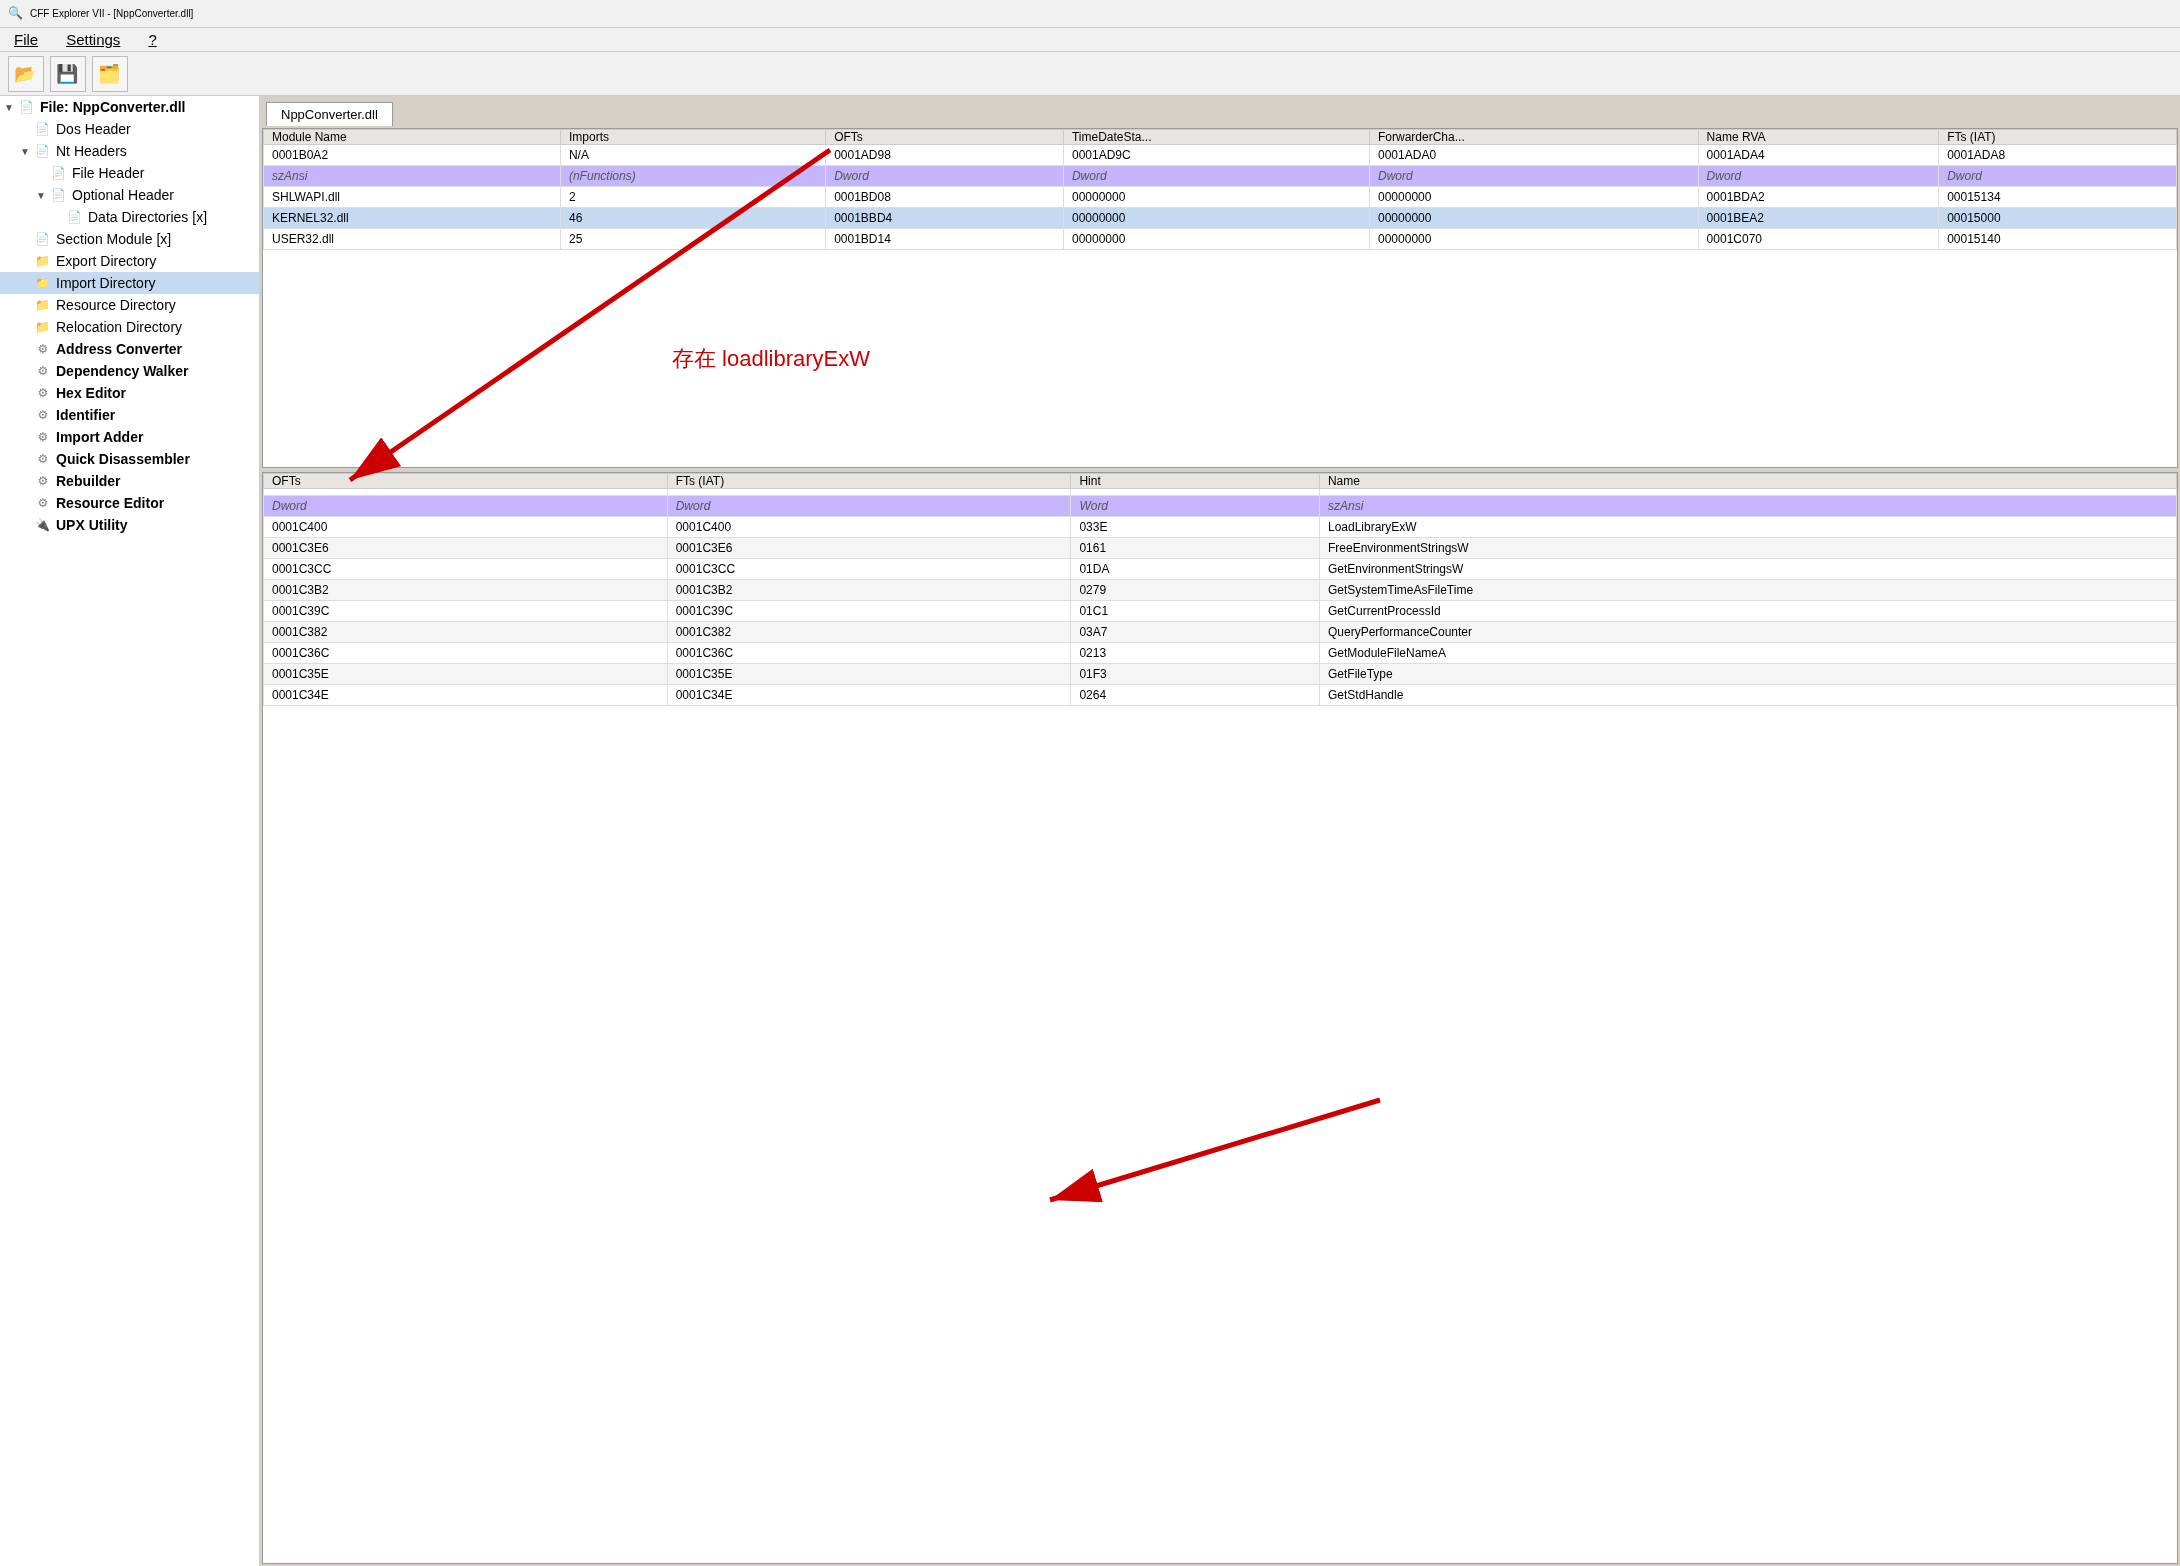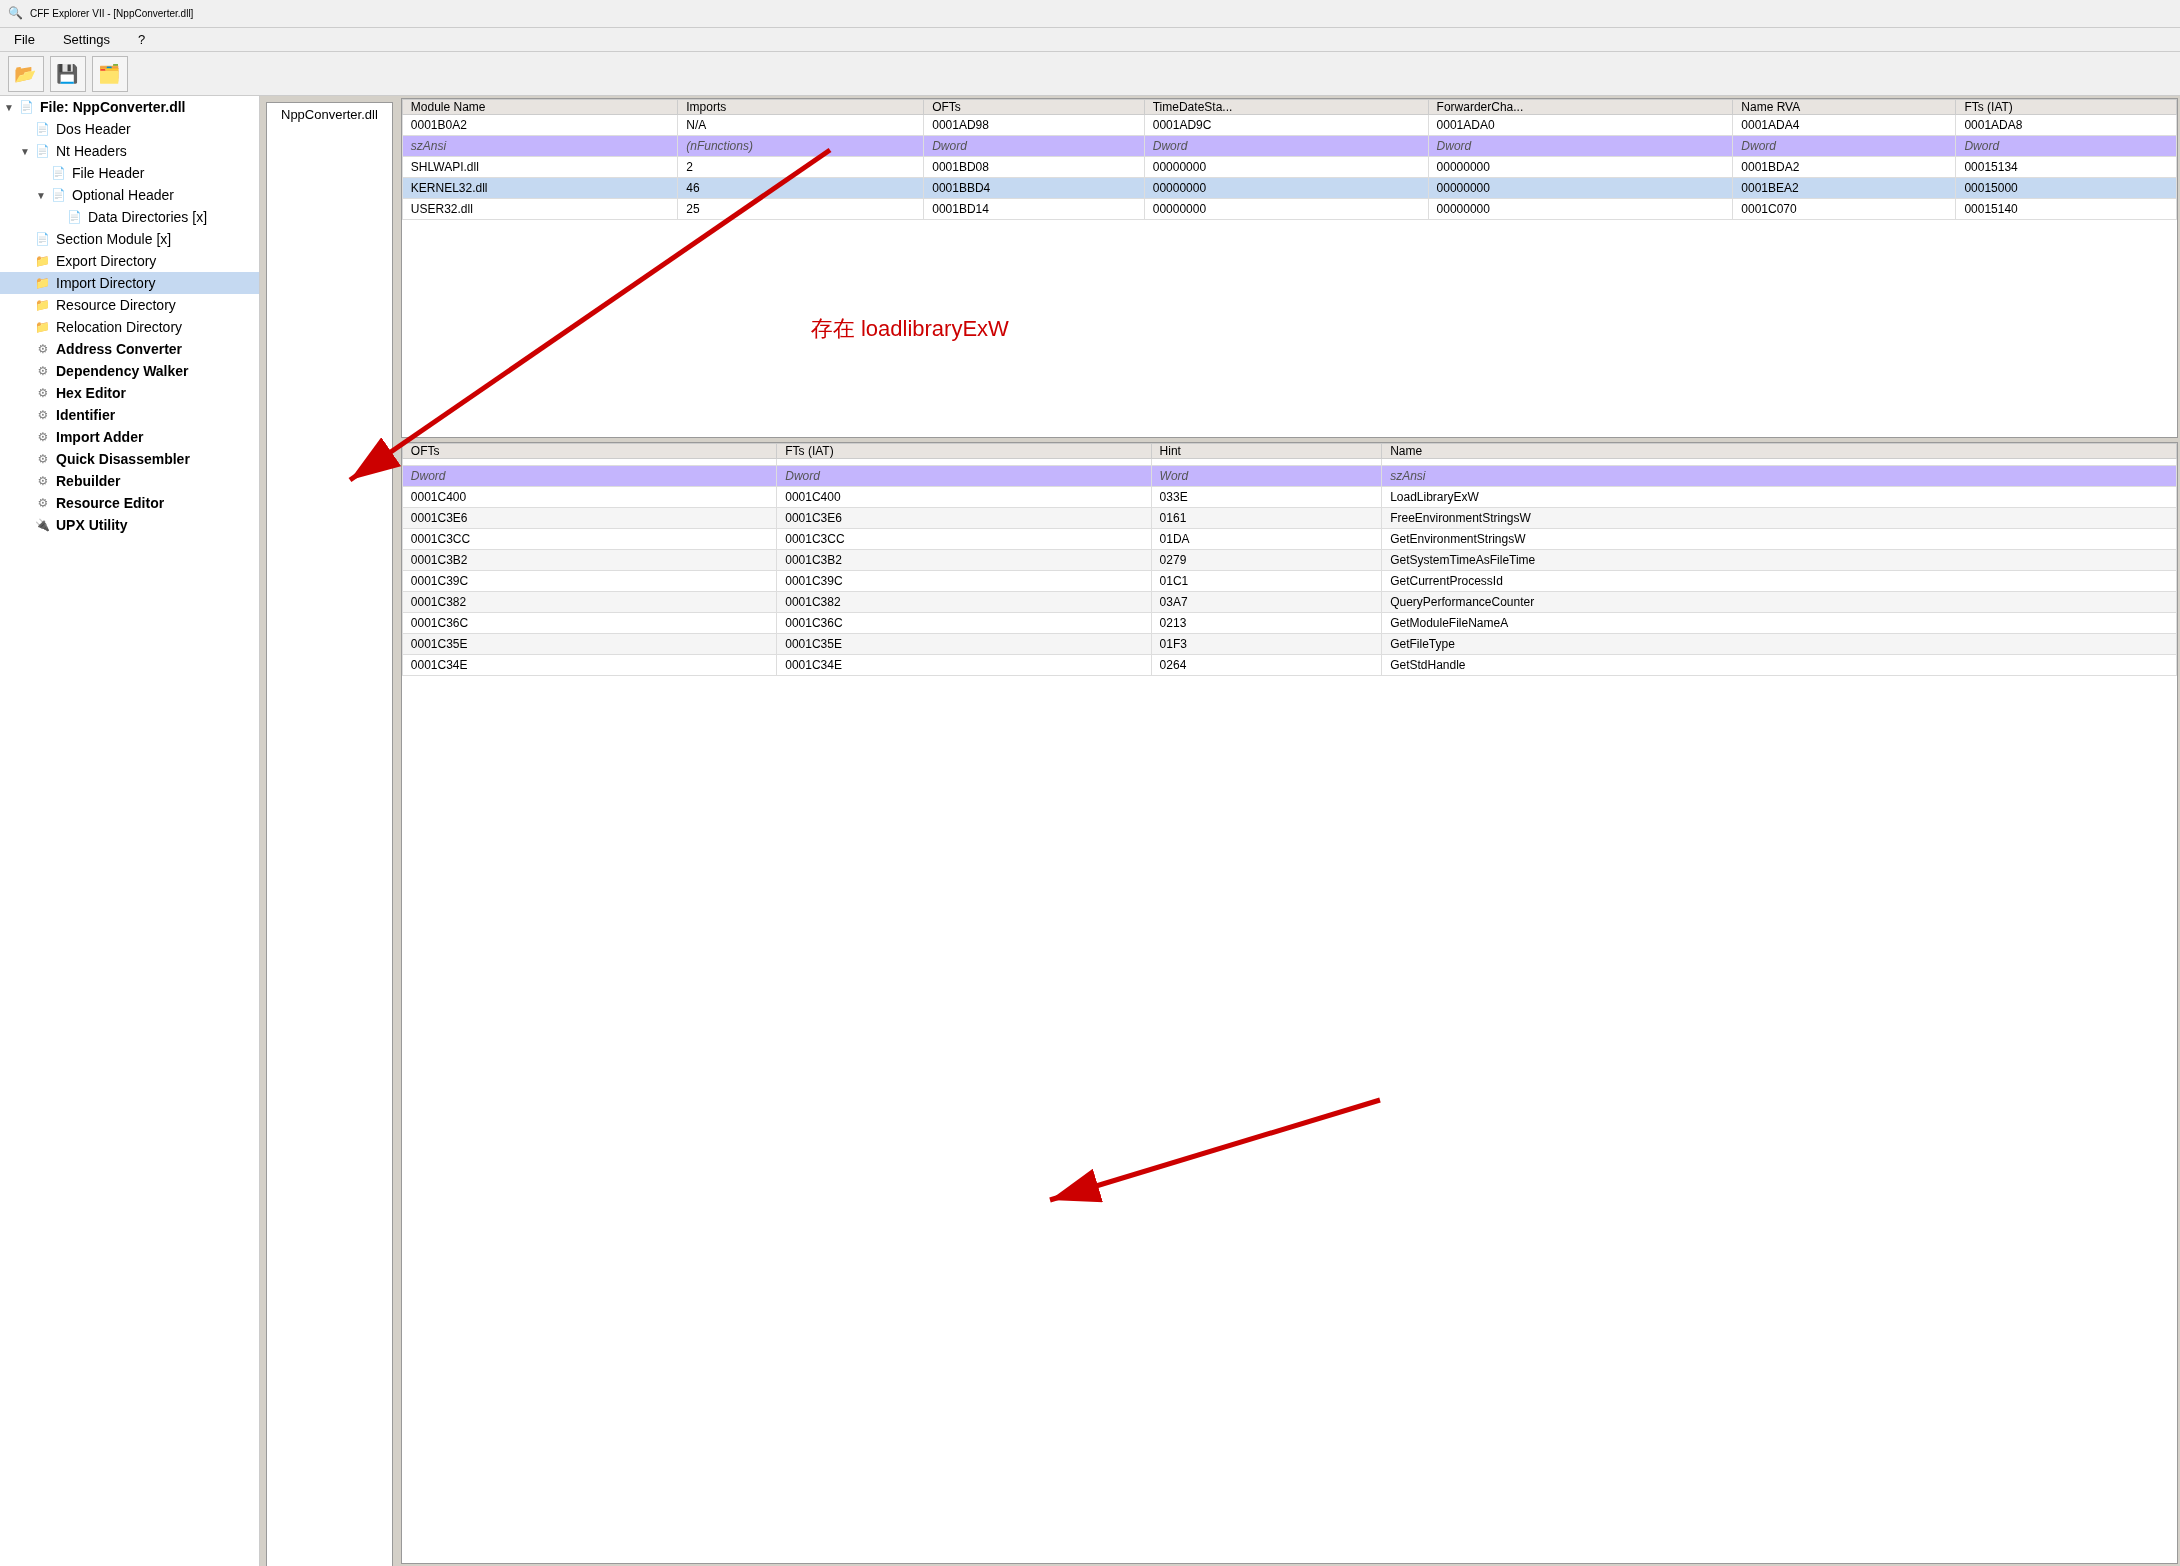--- a/index.html
+++ b/index.html
@@ -36,23 +36,24 @@
     .menu-bar {
       background: #f0f0f0;
       border-bottom: 1px solid #ccc;
       padding: 2px 8px;
       display: flex;
       gap: 16px;
       height: 24px;
       align-items: center;
     }
     .menu-item {
-      font-size: 13px;
+      font-size: 15px;
       cursor: pointer;
       padding: 2px 6px;
+      text-decoration: underline;
     }
 
     
     .toolbar {
       background: #f0f0f0;
       border-bottom: 1px solid #ccc;
       padding: 4px 8px;
       display: flex;
       gap: 6px;
       height: 44px;
@@ -114,21 +115,21 @@
     
     .indent-0 { padding-left: 4px; }
     .indent-1 { padding-left: 20px; }
     .indent-2 { padding-left: 36px; }
     .indent-3 { padding-left: 52px; }
 
     
     .content-area {
       flex: 1;
       display: flex;
-      flex-direction: row;
+      flex-direction: column;
       background: #d4d0c8;
       overflow: hidden;
     }
 
     
     .tab-strip {
       background: #d4d0c8;
       padding: 6px 6px 0;
       display: flex;
       gap: 2px;

